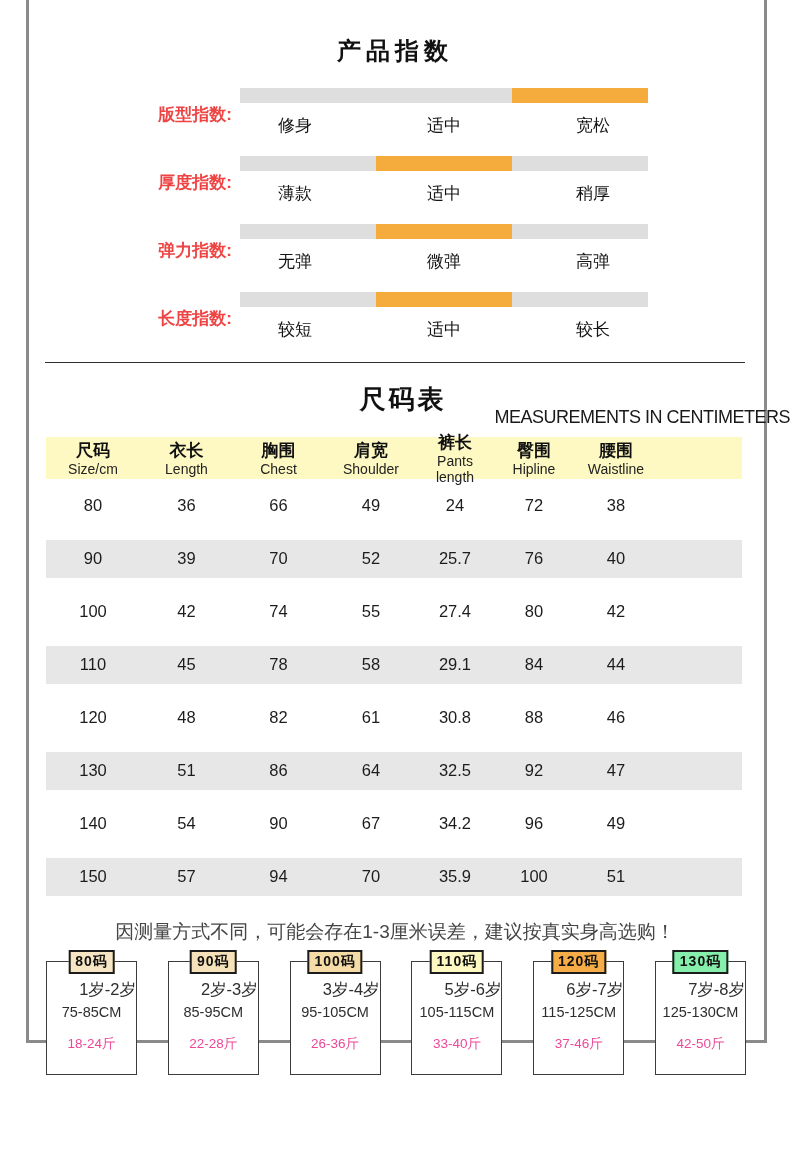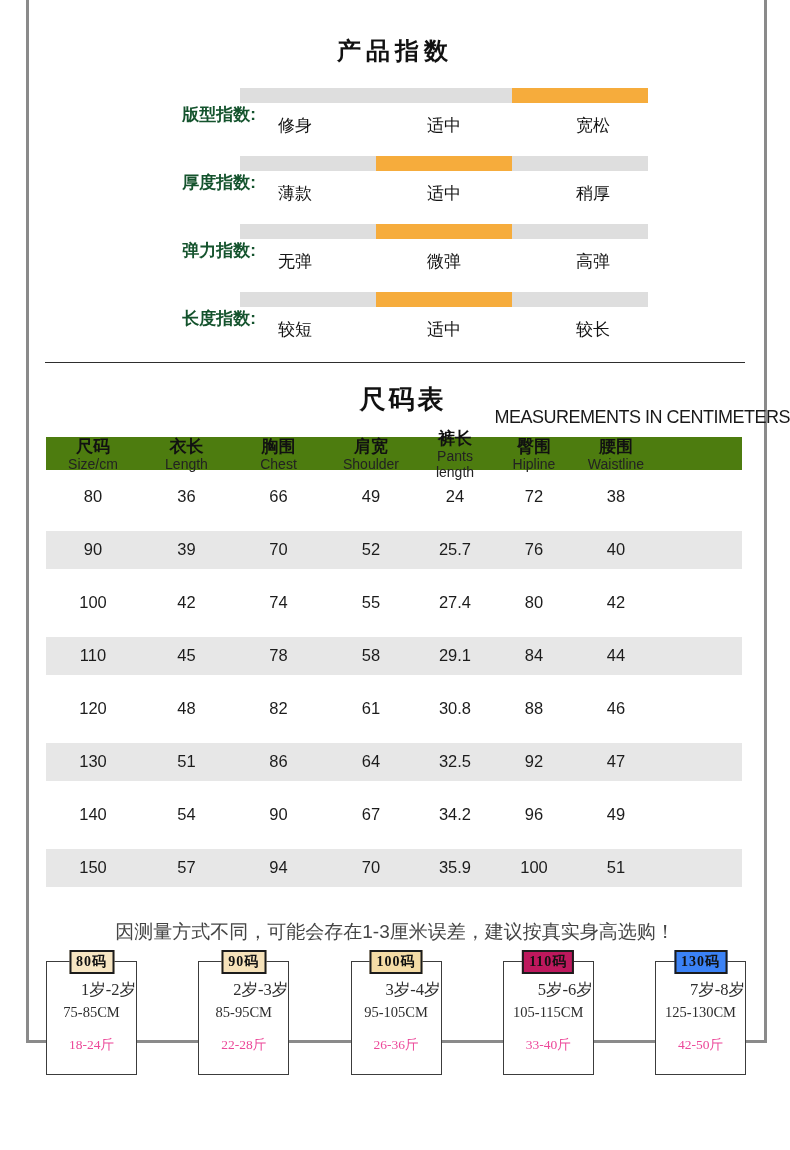--- a/index.html
+++ b/index.html
@@ -11,49 +11,49 @@
   .frame-left{left:26px;}
   .frame-right{left:764px;}
   .frame-bottom{position:absolute;top:1040px;left:26px;width:741px;height:3px;background:#8a8a8a;z-index:0;}
 
   .pi-title{position:absolute;top:35px;left:0;width:790px;margin:0;text-align:center;
     font-size:24px;font-weight:bold;letter-spacing:5px;color:#111;}
 
   .pi-rows{position:absolute;top:88px;left:0;width:790px;}
   .pi-row{position:relative;height:68px;}
   .pi-label{position:absolute;left:0;top:15px;width:232px;text-align:right;
-    font-size:17px;font-weight:bold;color:#14532d;margin-left:24px;}
+    font-size:17px;font-weight:bold;color:#ef4444;}
   .pi-bar{position:absolute;left:240px;top:0;width:408px;height:15px;display:flex;}
   .pi-seg{width:136px;height:15px;background:#dedede;}
   .pi-opts{position:absolute;left:240px;top:26px;width:408px;display:flex;gap:39px;}
   .pi-opt{width:136px;text-align:center;font-size:17px;color:#141414;}
 
   .divider{position:absolute;top:362px;left:45px;width:700px;height:1px;background:#2e2e2e;}
 
   .sc-title{position:absolute;top:374px;left:0;width:790px;margin:8px;text-align:center;
     font-size:26px;font-weight:bold;letter-spacing:3px;color:#111;}
   .sc-subtitle{position:absolute;top:407px;left:0;width:790px;text-align:right;
     font-size:18px;letter-spacing:-0.5px;color:#191919;}
 
   .table{position:absolute;top:437px;left:46px;width:696px;}
-  .thead{display:flex;background:#4d7c0f;height:33px;align-items:center;}
+  .thead{display:flex;background:#fef9c3;height:42px;align-items:center;}
   .th{text-align:center;line-height:1.15;padding-top:2px;}
   .th .zh{display:block;font-size:17px;font-weight:bold;color:#111;}
   .th .en{display:block;font-size:14px;color:#222;}
   .tr{display:flex;height:53px;align-items:center;}
   .tr.alt{background:linear-gradient(#e7e7e7,#e7e7e7) center / 100% 38px no-repeat;}
   .td{text-align:center;font-size:16.5px;color:#1c1c1c;}
   .c0{width:94px}.c1{width:93px}.c2{width:91px}.c3{width:94px}
   .c4{width:74px}.c5{width:84px}.c6{width:80px}.cf{width:86px}
 
   .note{position:absolute;top:919px;left:0;width:790px;text-align:center;
     font-size:19px;color:#454545;}
 
   .cards{position:absolute;top:961px;left:46px;width:700px;display:flex;
-    justify-content:space-between;z-index:2;font-family:Liberation Serif, serif;}
+    justify-content:space-between;z-index:2;}
   .card{position:relative;width:91px;height:114px;background:#fff;border:1px solid #3c3c3c;
     box-sizing:border-box;text-align:center;z-index:2;}
   .card-tag{position:absolute;top:-12px;left:50%;transform:translateX(-50%);
     border:2px solid #1c1c1c;font-size:14px;font-weight:bold;letter-spacing:1px;
     padding:1px 5px;white-space:nowrap;color:#111;}
   .card-age{margin-top:17px;font-size:16.5px;color:#2e2e2e;text-align:right;}
   .card-height{margin-top:3px;font-size:14.5px;color:#2e2e2e;}
   .card-weight{margin-top:15px;font-size:13.5px;color:#ec4899;}
 </style>
 </head>
@@ -256,25 +256,31 @@
     <div class="card-height">85-95CM</div>
     <div class="card-weight">22-28斤</div>
   </div>
       <div class="card">
     <div class="card-tag" style="background: rgb(245, 220, 166);">100码</div>
     <div class="card-age">3岁-4岁</div>
     <div class="card-height">95-105CM</div>
     <div class="card-weight">26-36斤</div>
   </div>
       <div class="card">
-    <div class="card-tag" style="background: #be185d;">110码</div>
+    <div class="card-tag" style="background: #fef9c3;">110码</div>
     <div class="card-age">5岁-6岁</div>
     <div class="card-height">105-115CM</div>
     <div class="card-weight">33-40斤</div>
   </div>
       <div class="card">
-    <div class="card-tag" style="background: #3b82f6;">130码</div>
+    <div class="card-tag" style="background: rgb(246, 173, 71);">120码</div>
+    <div class="card-age">6岁-7岁</div>
+    <div class="card-height">115-125CM</div>
+    <div class="card-weight">37-46斤</div>
+  </div>
+      <div class="card">
+    <div class="card-tag" style="background: #86efac;">130码</div>
     <div class="card-age">7岁-8岁</div>
     <div class="card-height">125-130CM</div>
     <div class="card-weight">42-50斤</div>
   </div>
     </div>
 </div>
 
 </body></html>

